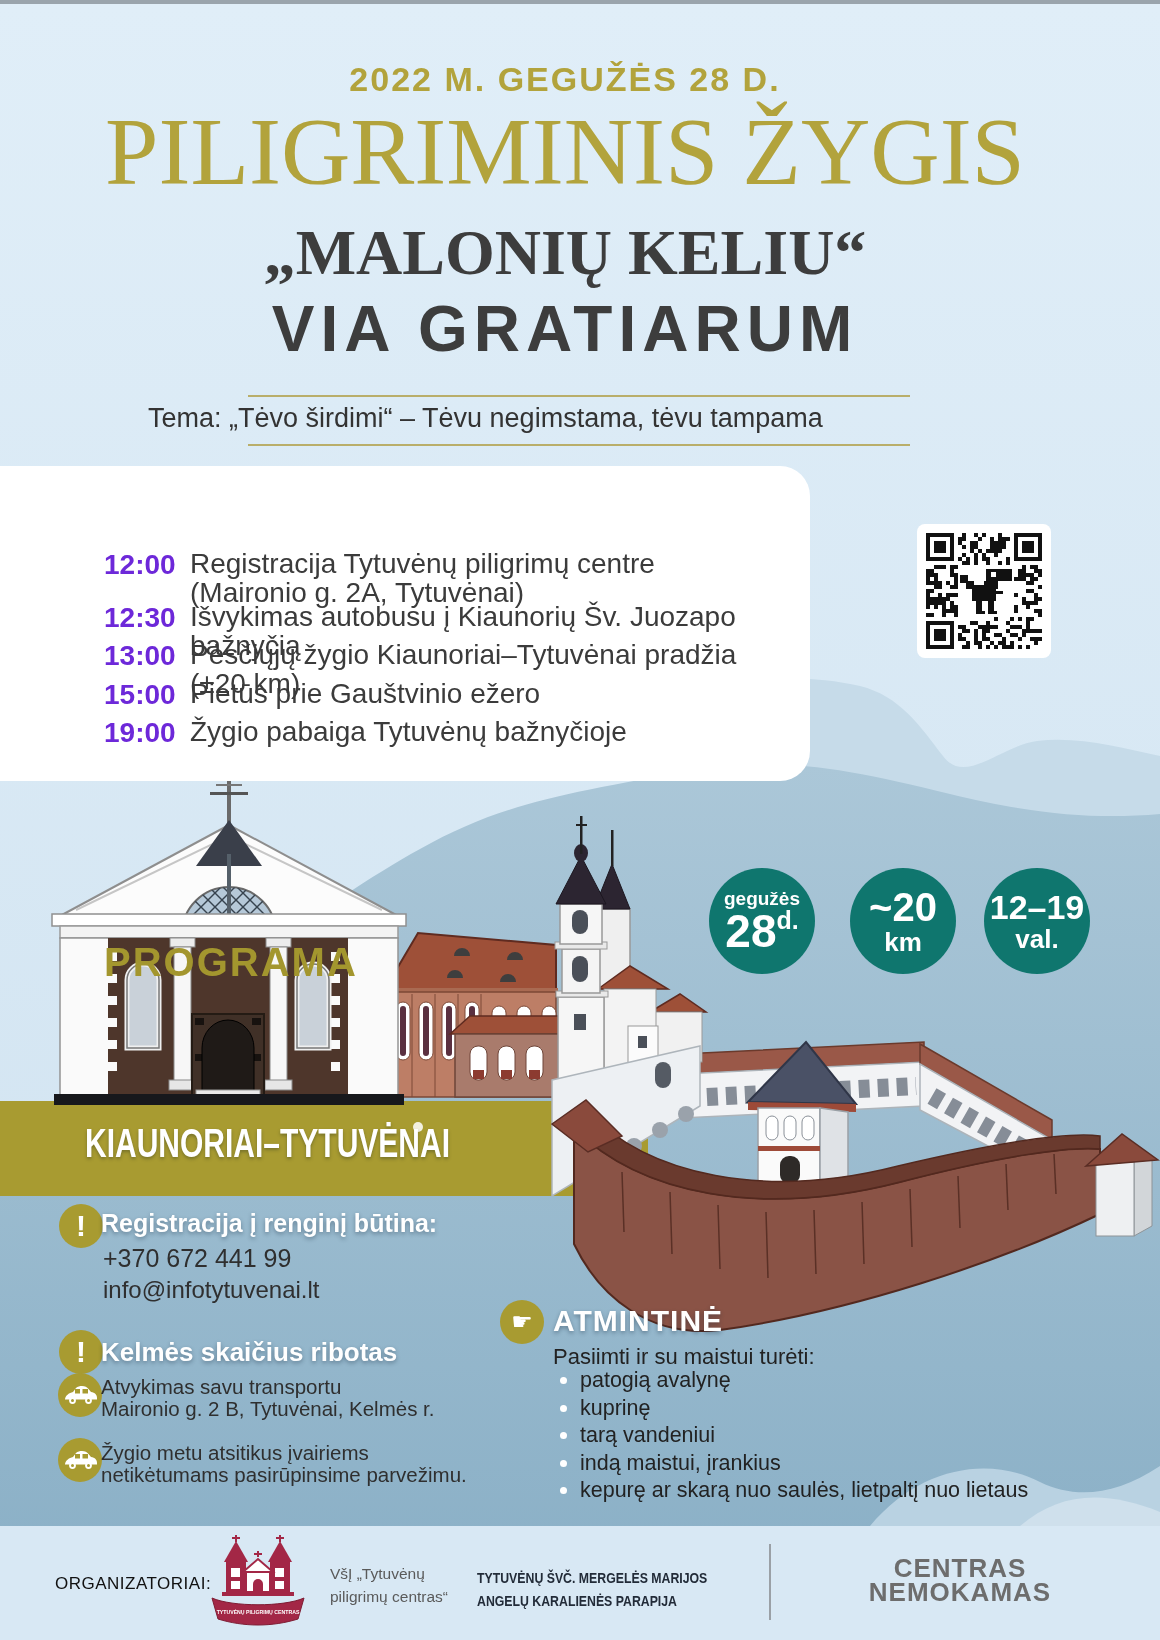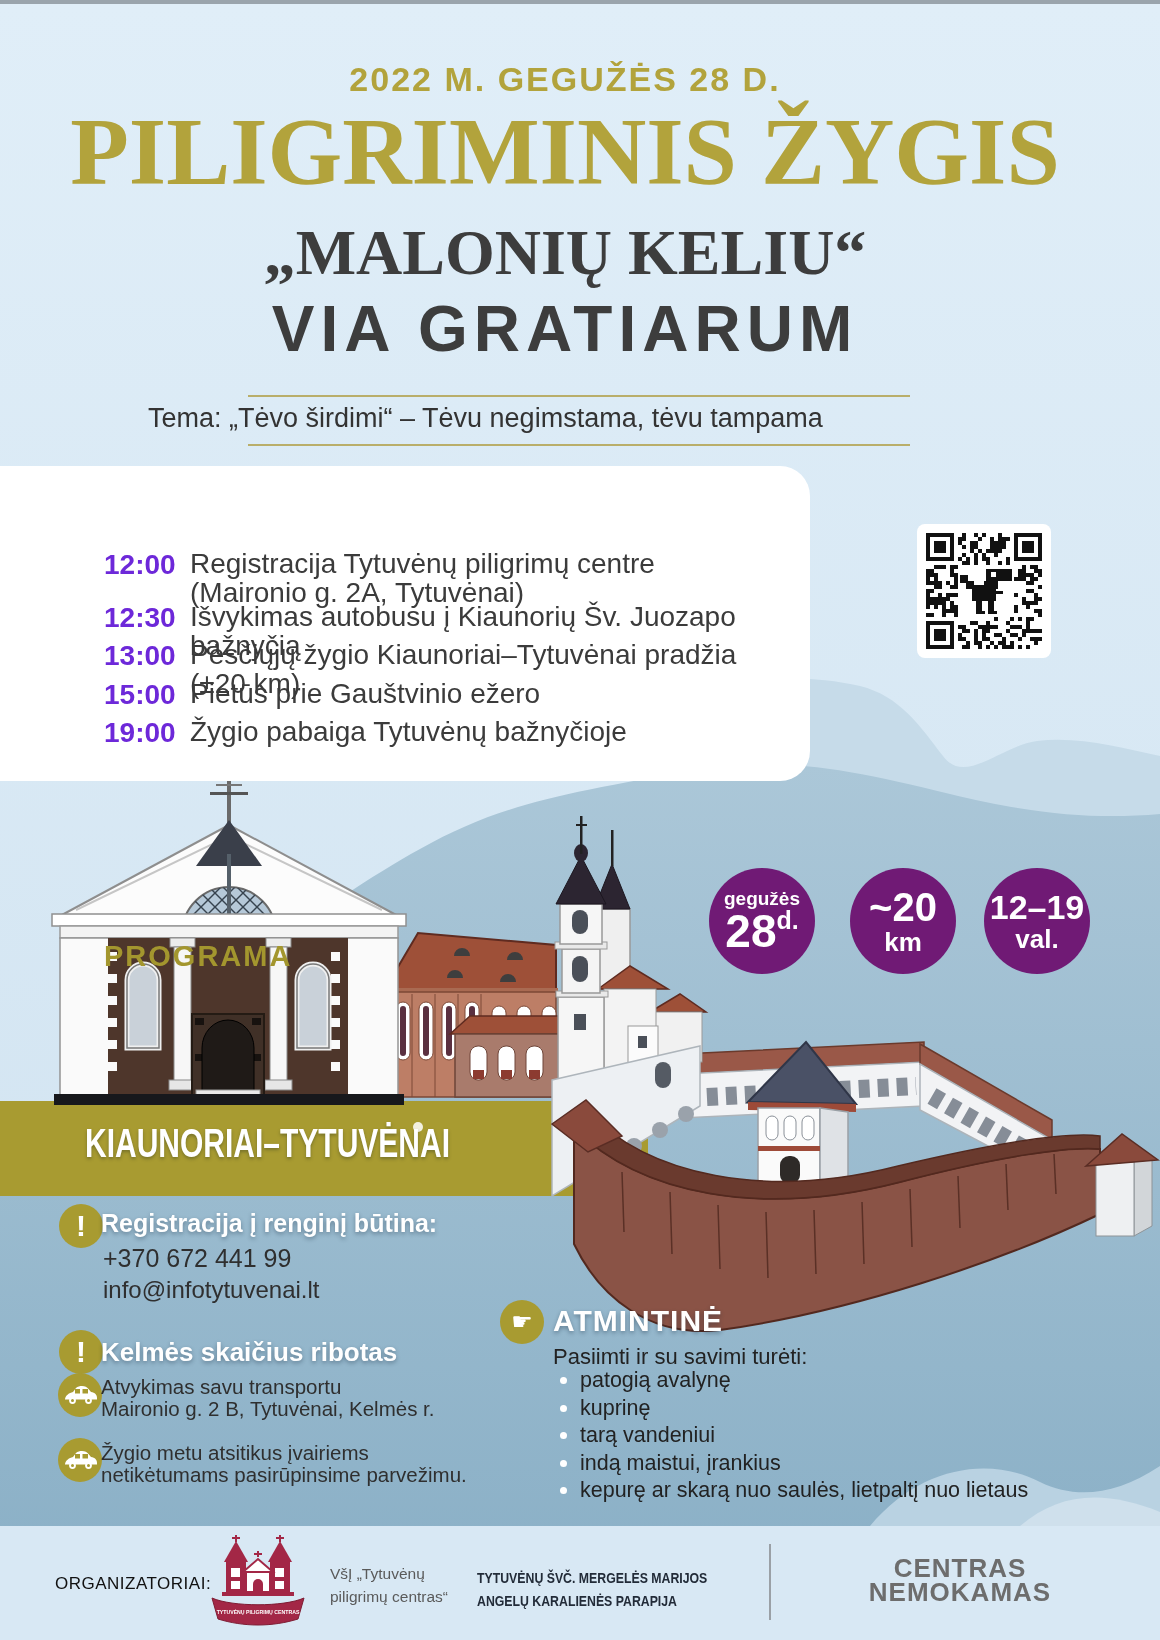--- a/index.html
+++ b/index.html
@@ -5,38 +5,38 @@
   html,body{margin:0;padding:0;background:#9aa4ac;}
   .poster{position:relative;width:1160px;height:1640px;margin:4px auto;overflow:hidden;
     font-family:"Liberation Sans",sans-serif;background:#d9e8f4;padding-left:20px;}
   .abs{position:absolute;}
   svg.bg{position:absolute;left:0;top:0;z-index:0;}
   .layer{position:absolute;z-index:2;}
   
   .date{left:0;top:56px;width:1130px;text-align:center;font-size:34px;font-weight:bold;
     letter-spacing:2px;color:#b2a33c;}
   .title{left:0;top:98px;width:1130px;text-align:center;font-family:"Liberation Serif",serif;
-    font-weight:bold;font-size:96px;line-height:1.05;color:#b2a33c;letter-spacing:0px;}
+    font-weight:normal;font-size:96px;line-height:1.05;color:#b2a33c;letter-spacing:0px;}
   .sub1{left:0;top:212px;width:1130px;text-align:center;font-family:"Liberation Serif",serif;
     font-weight:bold;font-size:64px;color:#3d3d3d;}
   .sub2{left:0;top:288px;width:1130px;text-align:center;font-family:Liberation Sans, sans-serif;
     font-weight:bold;font-size:64px;color:#3d3d3d;letter-spacing:6px;}
   .temaline{left:248px;width:662px;height:2px;background:#b9ae6a;}
   .tema{left:148px;top:399px;width:862px;text-align:left;font-size:27px;color:#333;}
   
   .panel{left:0;top:462px;width:810px;height:315px;background:#fff;border-radius:0 30px 30px 0;z-index:1;}
-  .programa{left:104px;top:474px;font-size:29px;font-weight:bold;letter-spacing:2px;color:#a3962e;}
+  .programa{left:104px;top:474px;font-size:40px;font-weight:bold;letter-spacing:2px;color:#a3962e;}
   .prow{left:0;width:810px;}
   .ptime{position:absolute;left:104px;width:70px;font-weight:bold;font-size:28px;color:#6d28d9;}
   .pdesc{position:absolute;left:190px;width:605px;font-size:28px;color:#3b3b3b;line-height:29px;}
   
   .qrbox{left:917px;top:520px;width:134px;height:134px;background:#fff;border-radius:8px;}
   .qrbox svg{position:absolute;left:9px;top:9px;}
   
-  .badge{width:106px;height:106px;border-radius:50%;background:#701a75;color:#fff;
+  .badge{width:106px;height:106px;border-radius:50%;background:#0f766e;color:#fff;
     display:flex;flex-direction:column;align-items:center;justify-content:center;line-height:1;}
   .b-top{font-size:19px;font-weight:bold;}
   .b-row{display:flex;align-items:flex-start;}
   .b-28{font-size:46px;font-weight:bold;}
   .b-d{font-size:25px;font-weight:bold;}
   .b-big{font-size:40px;font-weight:bold;}
   .b-big3{font-size:34px;font-weight:bold;}
   .b-sm{font-size:26px;font-weight:bold;margin-top:2px;}
   
   .banner-text{left:30px;top:1117px;width:440px;text-align:center;font-size:40px;font-weight:bold;
@@ -625,21 +625,21 @@
   </div>
   <div class="layer abs darktext" style="left:101px;top:1438px;font-size:20.5px;line-height:21.5px">
     <span>Žygio metu atsitikus įvairiems</span><br>
     <span>netikėtumams pasirūpinsime parvežimu.</span>
   </div>
 
   <div class="layer abs icirc" style="left:500px;top:1296px;font-size:24px;font-family:'DejaVu Sans',sans-serif">
       <span>☛</span>
     </div>
   <div class="layer abs wheading" style="left:553px;top:1300px;font-size:30px;letter-spacing:1px">ATMINTINĖ</div>
-  <div class="layer abs" style="left:553px;top:1340px;font-size:22px;color:#222">Pasiimti ir su savimi turėti:</div>
+  <div class="layer abs" style="left:553px;top:1340px;font-size:22px;color:#222">Pasiimti ir su maistui turėti:</div>
   <div class="layer abs mem-list">
     <div class="mem-item">patogią avalynę</div>
     <div class="mem-item">kuprinę</div>
     <div class="mem-item">tarą vandeniui</div>
     <div class="mem-item">indą maistui, įrankius</div>
     <div class="mem-item">kepurę ar skarą nuo saulės, lietpaltį nuo lietaus</div>
   </div>
 
   <div class="layer abs orglabel">ORGANIZATORIAI:</div>
   <div class="layer abs org1">

